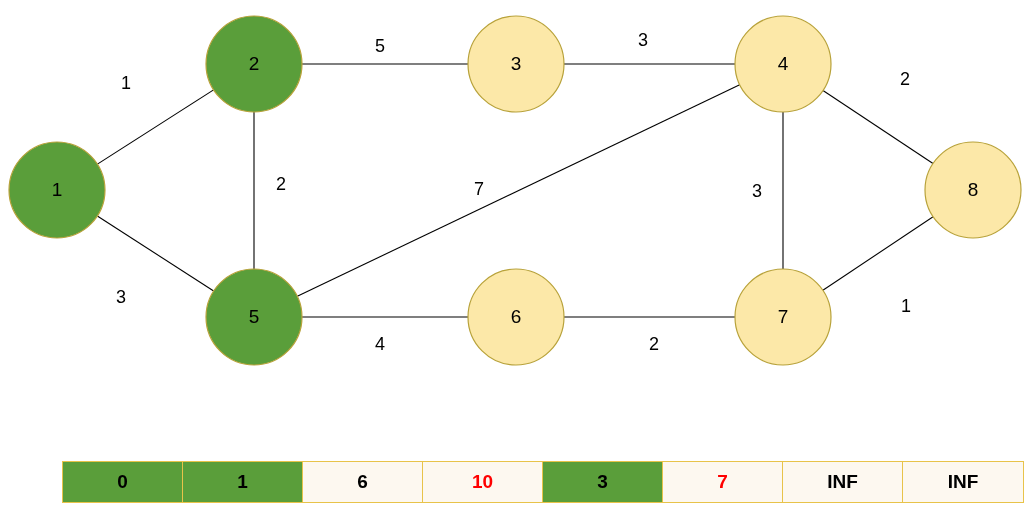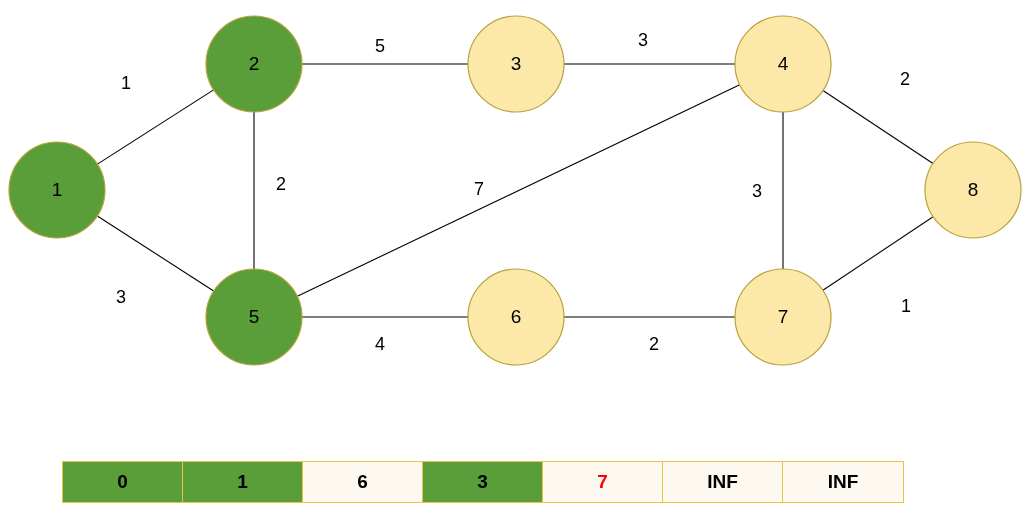--- a/index.html
+++ b/index.html
@@ -135,19 +135,20 @@
         <text x="783" y="318" class="node-label">7</text>
         <circle cx="973" cy="190" r="48" class="node-circle" fill="#fce8a8" stroke="#b8a23a"></circle>
         <text x="973" y="191" class="node-label">8</text>
       </g>
   </svg>
 
   <div id="dist-table">
       <div class="dist-cell visited">0</div>
       <div class="dist-cell visited">1</div>
       <div class="dist-cell plain">6</div>
+      <div class="dist-cell highlight">10</div>
       <div class="dist-cell visited">3</div>
       <div class="dist-cell highlight">7</div>
       <div class="dist-cell plain">INF</div>
       <div class="dist-cell plain">INF</div>
     </div>
 
 </div>
 
 </body></html>

